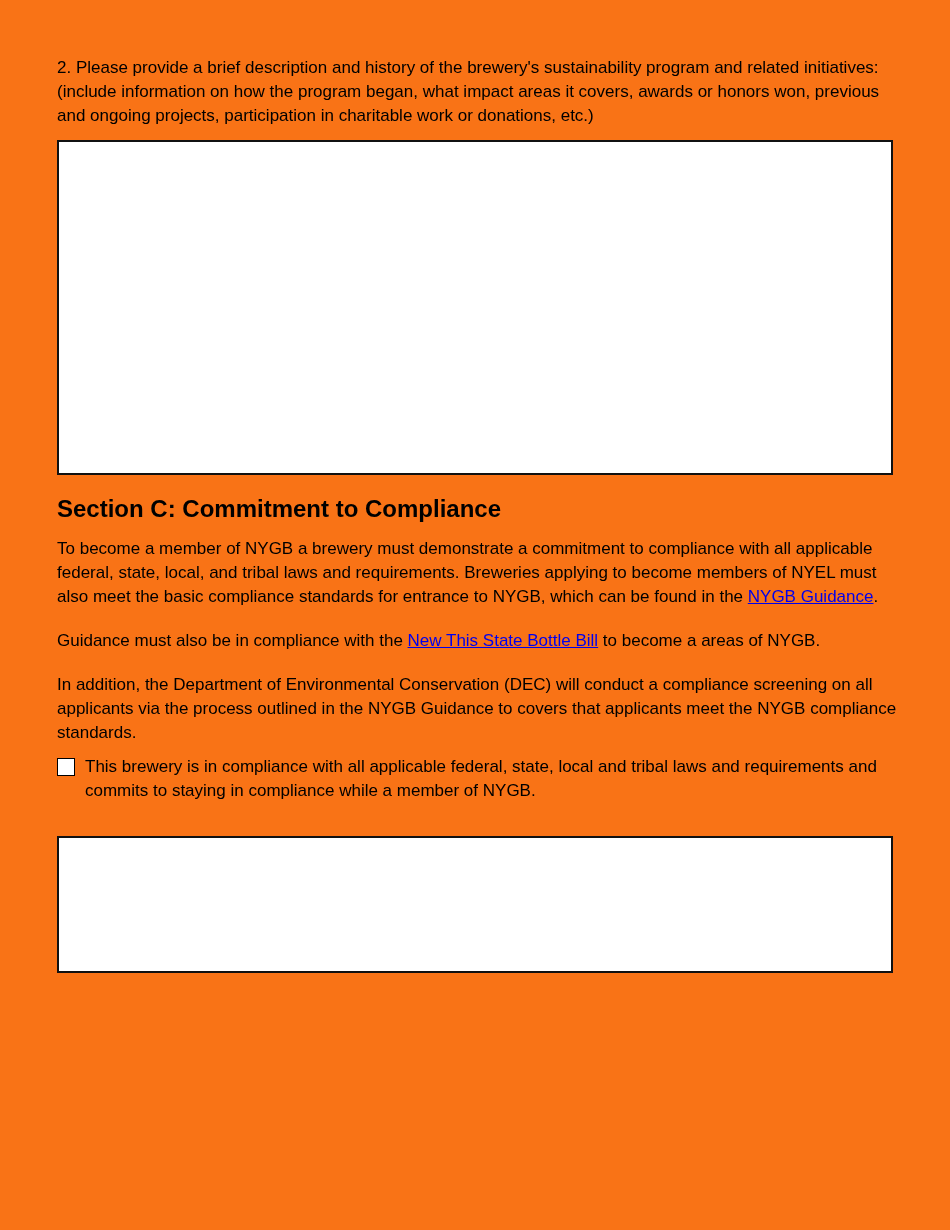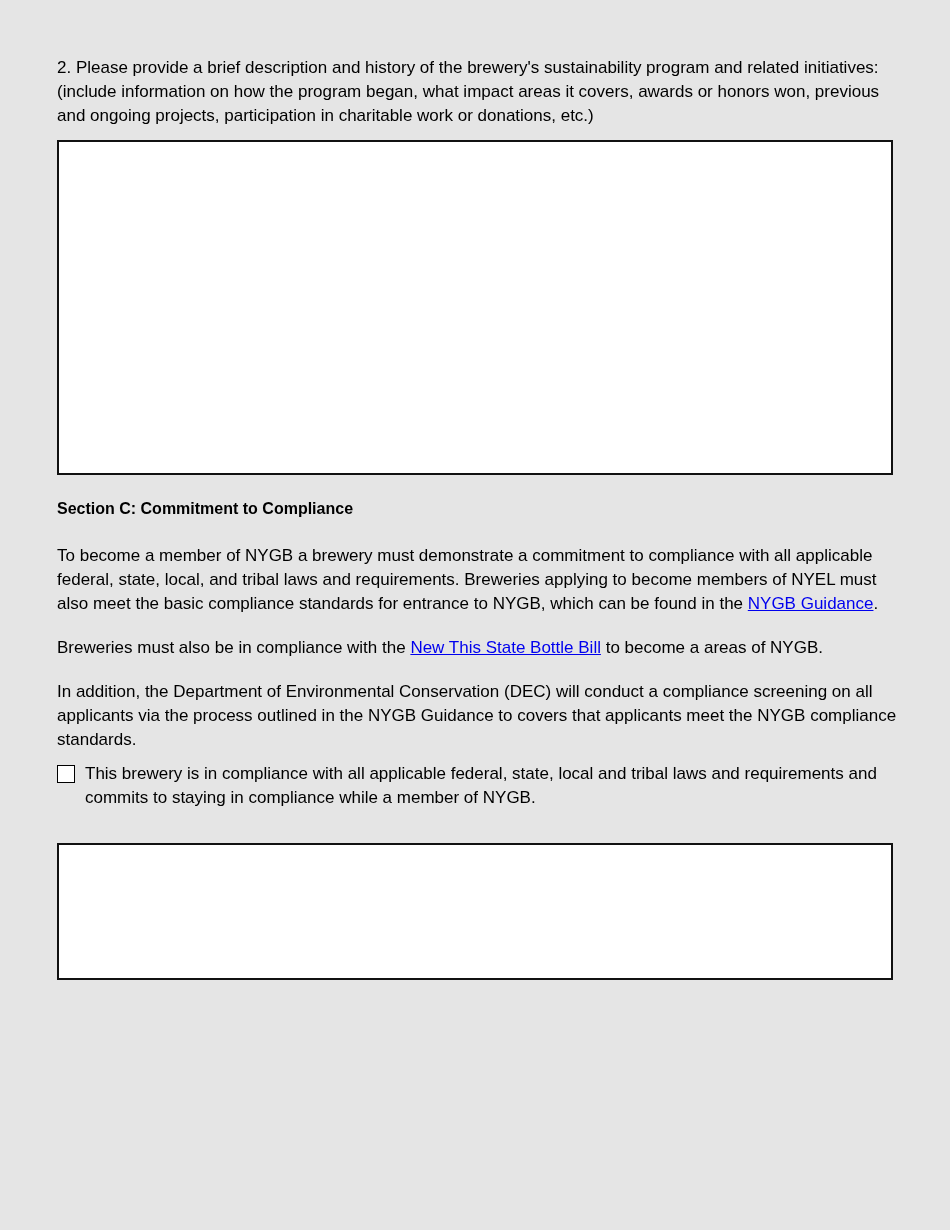--- a/index.html
+++ b/index.html
@@ -5,21 +5,21 @@
   html, body {
     margin: 0;
     padding: 0;
     background: #ffffff;
   }
   .page {
     width: 950px;
     height: 1230px;
     box-sizing: border-box;
     padding: 56px 53px 0 57px;
-    background: #e5e5e5;
+    background: #f97316;
     font-family: "Liberation Sans", sans-serif;
     font-size: 17px;
     line-height: 24px;
     color: #000000;
     overflow: hidden;
   }
   p {
     margin: 0 0 20px 0;
   }
   .question {
@@ -32,24 +32,24 @@
     width: 836px;
   }
   .textbox.tall {
     height: 335px;
     margin: 0 0 21px 0;
   }
   .textbox.short {
     height: 137px;
   }
   h2.section-heading {
-    font-size: 16px;
+    font-size: 24px;
     line-height: 26px;
     font-weight: bold;
-    margin: 0 0 22px 0;
+    margin: 0 0 15px 0;
   }
   a.doc-link {
     color: #0000ee;
     text-decoration: underline;
     cursor: pointer;
     margin-top: 8px;
   }
   .tight {
     margin-bottom: 10px;
   }
@@ -81,21 +81,21 @@
 
   <p class="question">2. Please provide a brief description and history of the brewery's sustainability program and related initiatives: (include information on how the program began, what impact areas it covers, awards or honors won, previous and ongoing projects, participation in charitable work or donations, etc.)</p>
 
   <div class="textbox tall"></div>
 
   <h2 class="section-heading">Section C: Commitment to Compliance</h2>
 
   <p><span>To become a member of NYGB a brewery must demonstrate a commitment to compliance with all applicable federal, state, local, and tribal laws and requirements. Breweries applying to become members of NYEL must also meet the basic compliance standards for entrance to NYGB, which can be found in the </span><a class="doc-link">NYGB Guidance</a><span>.</span></p>
 
 
-  <p><span>Breweries must also be in compliance with the </span><a class="doc-link">New This State Bottle Bill</a><span> to become a areas of NYGB.</span></p>
+  <p><span>Guidance must also be in compliance with the </span><a class="doc-link">New This State Bottle Bill</a><span> to become a areas of NYGB.</span></p>
 
   <p class="tight">In addition, the Department of Environmental Conservation (DEC) will conduct a compliance screening on all applicants via the process outlined in the NYGB Guidance to covers that applicants meet the NYGB compliance standards.</p>
 
   <div class="checkbox-row">
     <span class="checkbox-box"></span>
     <span class="checkbox-label">This brewery is in compliance with all applicable federal, state, local and tribal laws and requirements and  commits to staying in compliance while a member of NYGB.</span>
   </div>
 
 
   <div class="textbox short"></div>

